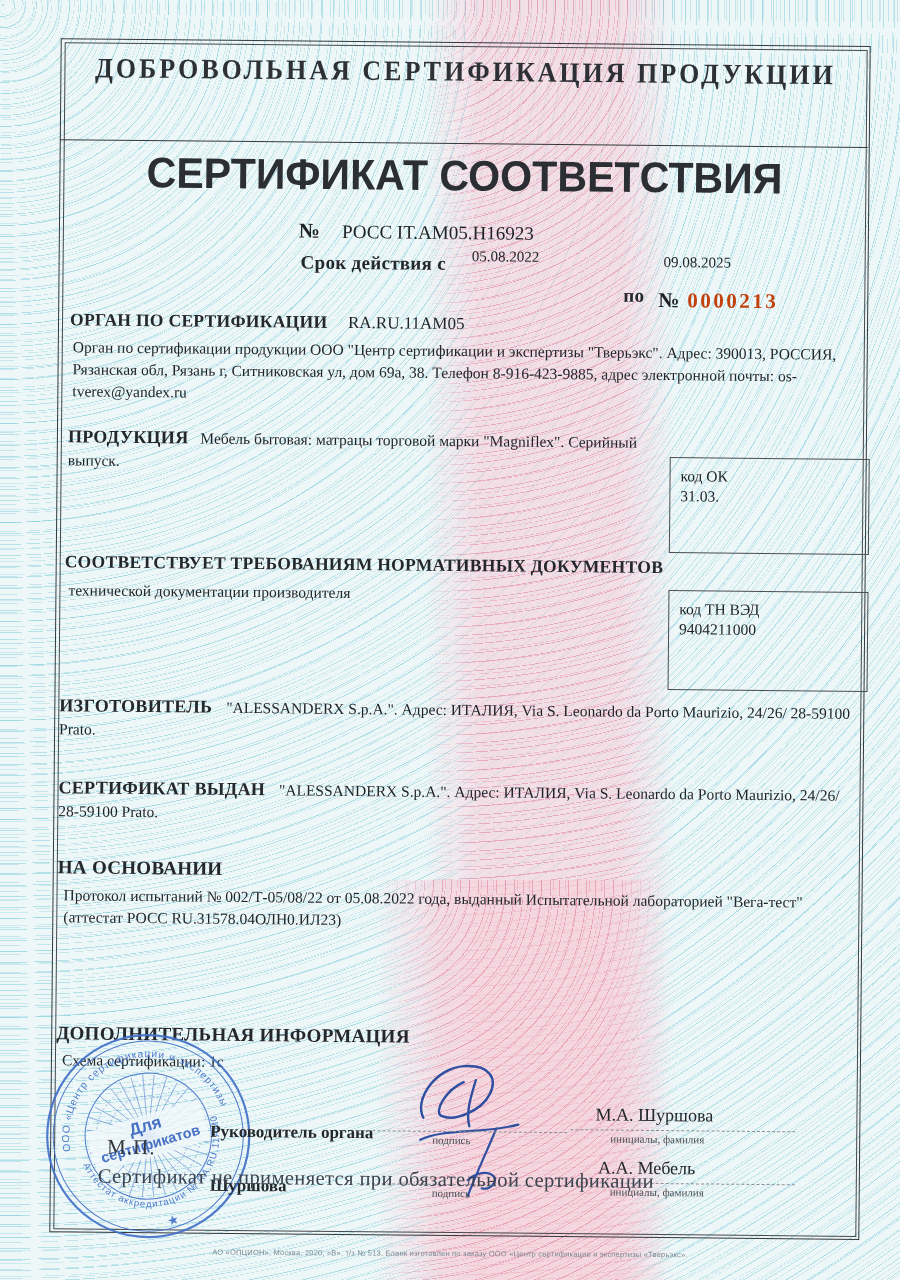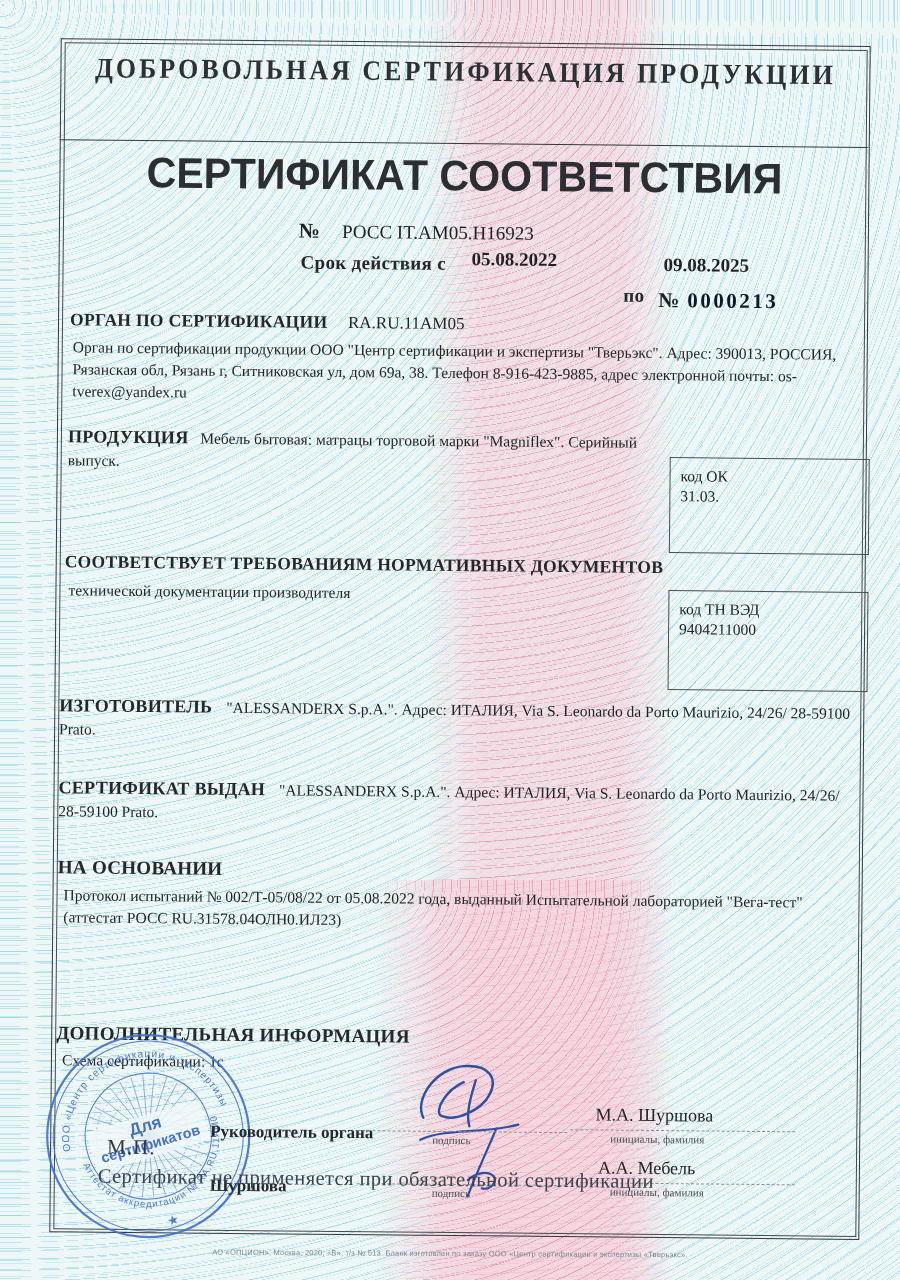--- a/index.html
+++ b/index.html
@@ -29,26 +29,26 @@
   .hdr-divider{position:absolute;left:55px;top:143px;width:808px;border-top:1.6px solid #35383d;}
   .banner{position:absolute;left:75px;top:57px;width:770px;text-align:center;
     font-family:"Liberation Serif",serif;font-weight:bold;font-size:26px;letter-spacing:3px;
     color:#2d3136;transform:scaleY(1.08);}
   .title{position:absolute;left:75px;top:152px;width:770px;text-align:center;
     font-family:"Liberation Sans",sans-serif;font-weight:bold;font-size:42px;letter-spacing:0px;
     color:#2b2e33;transform:scale(.98,1.02);}
   .numline{position:absolute;left:295px;top:220px;font-size:19px;}
   .numline .no{font-size:21px;font-weight:bold;margin-right:22px;}
   .validity{position:absolute;left:297px;top:253px;font-size:19px;font-weight:bold;}
-  .date{position:absolute;top:248px;font-size:19px;font-weight:bold;}
+  .date{position:absolute;top:248px;font-size:15px;font-weight:normal;}
   .date1{left:468px;}
   .po{position:absolute;left:620px;top:257px;font-size:19px;font-weight:bold;margin-top:26px;}
   .date2{left:660px;top:252px;}
   .blankno{position:absolute;left:655px;top:286px;font-size:21px;font-weight:bold;}
-  .blankno .red{color:#0f172a;font-weight:bold;letter-spacing:2.5px;margin-left:8px;}
+  .blankno .red{color:#c2410c;font-weight:bold;letter-spacing:2.5px;margin-left:8px;}
   .seclabel{font-family:"Liberation Serif",serif;font-weight:bold;color:#24272c;letter-spacing:.3px;}
   .body-text{font-size:15.5px;line-height:1.42;color:#23262b;}
   .org-label{position:absolute;left:67px;top:313px;font-size:17.5px;}
   .org-code{position:absolute;left:345px;top:314px;font-size:17px;}
   .org-text{position:absolute;left:70px;top:340px;width:788px;}
   .product-par{position:absolute;left:66px;top:428px;width:600px;font-size:15.5px;line-height:1.4;}
   .product-par .seclabel{font-size:18px;margin-right:8px;}
   .codebox{position:absolute;border:1.2px solid #4a4d52;padding:8px 10px;font-size:15.5px;line-height:1.3;width:178px;}
   .box-ok{left:668px;top:455px;height:78px;}
   .box-tnved{left:668px;top:588px;height:82px;}

